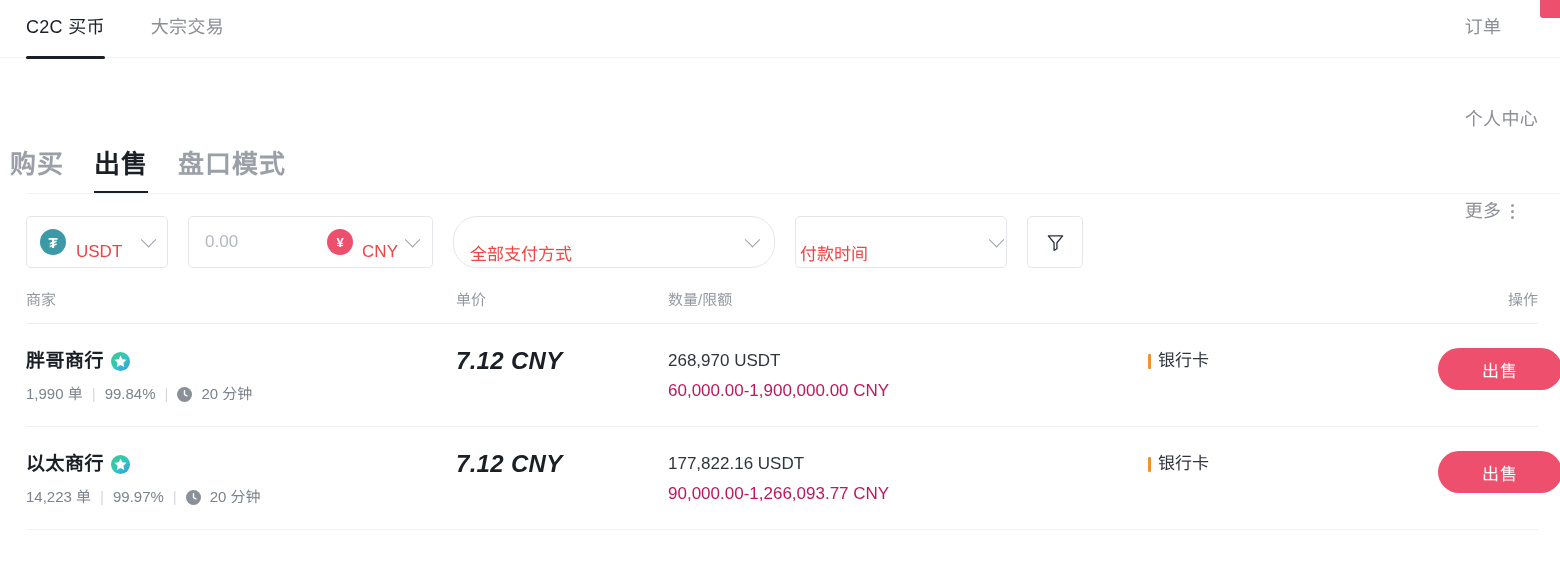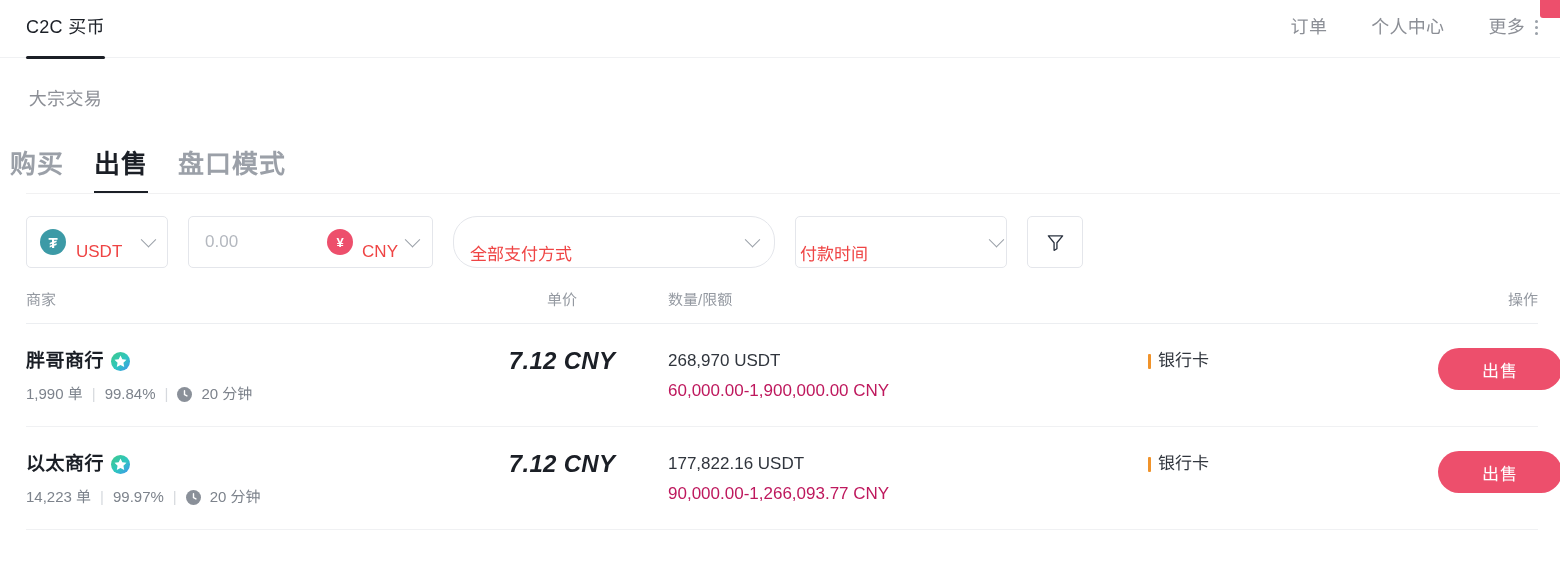--- a/index.html
+++ b/index.html
@@ -15,27 +15,28 @@
 
   
   .topnav {
     position: relative;
     height: 58px;
     border-bottom: 1px solid #f0f1f3;
     display: flex;
     align-items: flex-start;
     padding: 0 22px 0 26px;
   }
-  .topnav-left { display: flex; align-items: center; gap: 46px; padding-top: 14px; flex-direction: column; }
+  .topnav-left { display: flex; align-items: center; gap: 46px; padding-top: 14px; }
   .topnav-right {
     margin-left: auto;
     display: flex;
     align-items: flex-start;
-    gap: 44px;
+    gap: 66px;
     padding-top: 14px;
+    flex-direction: column;
   }
   .nav-item {
     font-size: 18px;
     color: #8c8f96;
     line-height: 26px;
     letter-spacing: .3px;
     white-space: nowrap;
     cursor: pointer;
     position: relative;
   }
@@ -166,21 +167,21 @@
   .t-head {
     padding-bottom: 13px;
     border-bottom: 1px solid #eceef1;
   }
   .th {
     font-size: 15px;
     color: #9499a1;
     line-height: 20px;
   }
   .c-merchant { width: 430px; flex: 0 0 430px; }
-  .c-price { width: 212px; flex: 0 0 212px; text-align: center; }
+  .c-price { width: 212px; flex: 0 0 212px; }
   .c-amount { width: 480px; flex: 0 0 480px; }
   .c-pay { width: 290px; flex: 0 0 290px; }
   .c-action { flex: 1 1 auto; display: flex; justify-content: flex-end; }
 
   .t-body { padding-top: 24px; padding-bottom: 22px; border-bottom: 1px solid #f0f1f3; }
 
   .merchant-name-line { display: flex; align-items: center; gap: 7px; }
   .merchant-name {
     font-size: 19px;
     font-weight: bold;

